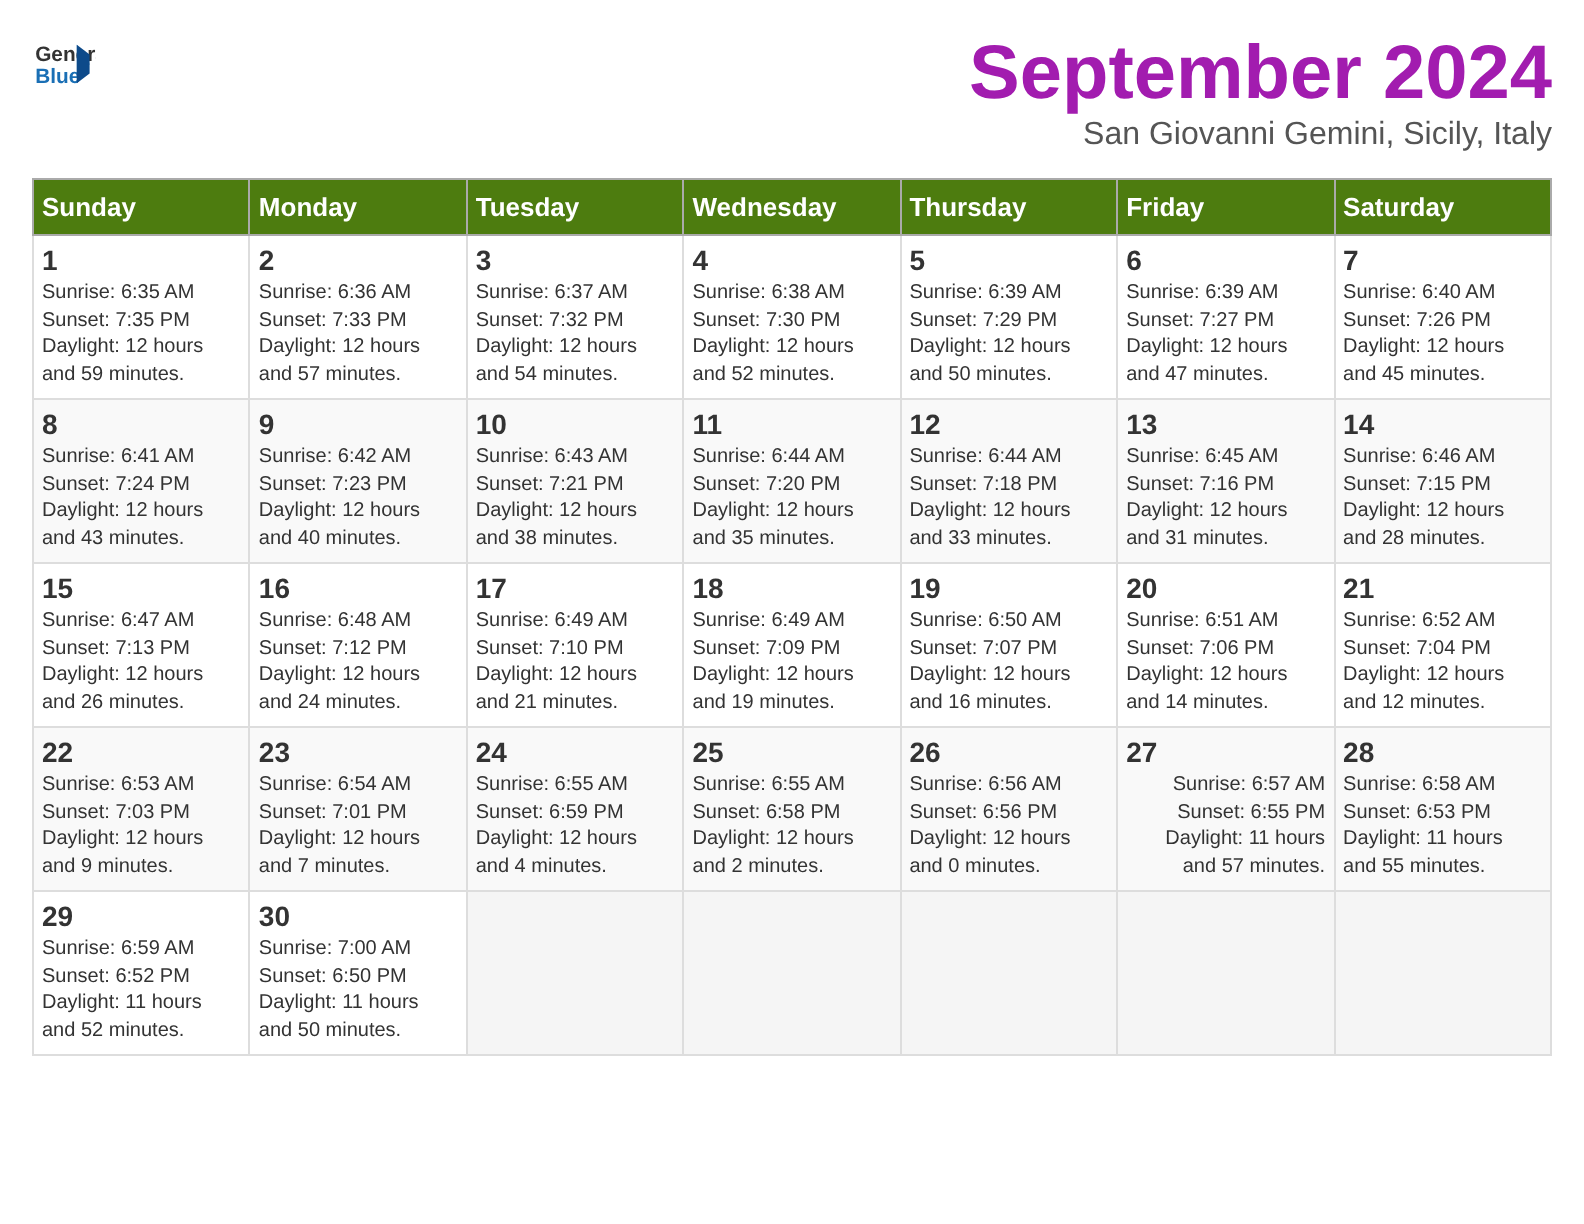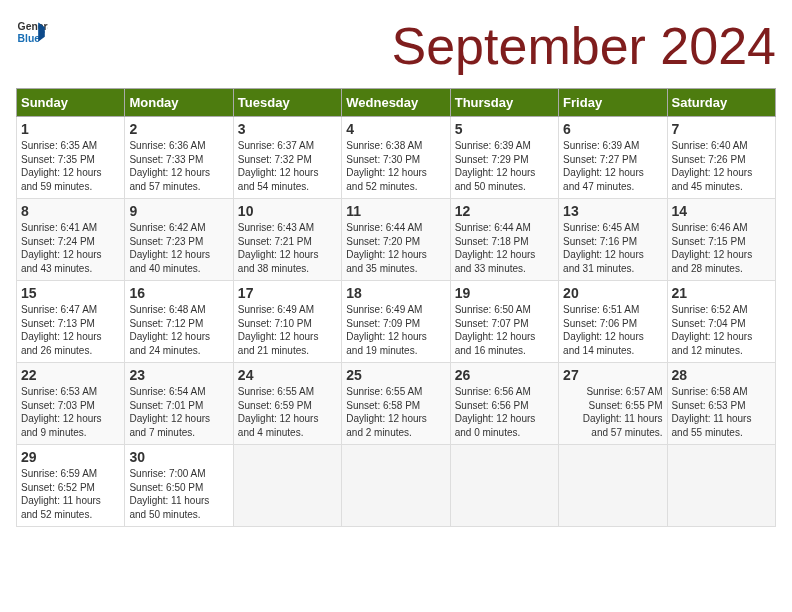--- a/index.html
+++ b/index.html
@@ -22,23 +22,23 @@
       gap: 4px;
     }
     .logo-icon {
       width: 32px;
       height: 32px;
     }
     .title-block {
       text-align: right;
     }
     .month-title {
-      font-size: 52px;
-      font-weight: normal;
-      color: #7f1d1d;
+      font-size: 38px;
+      font-weight: bold;
+      color: #a21caf;
     }
     .subtitle {
       font-size: 16px;
       color: #555;
     }
     table {
       width: 100%;
       border-collapse: collapse;
       table-layout: fixed;
     }
@@ -85,20 +85,21 @@
   <div class="logo">
     <svg class="logo-icon" viewBox="0 0 40 40">
       <text x="2" y="18" font-size="13" font-weight="bold" fill="#333">General</text>
       <text x="2" y="32" font-size="13" font-weight="bold" fill="#1a6fb5">Blue</text>
       <polygon points="28,8 36,20 28,32" fill="#1a6fb5"></polygon>
       <polygon points="28,8 36,14 36,26 28,32" fill="#0d4a8a"></polygon>
     </svg>
   </div>
   <div class="title-block">
     <div class="month-title">September 2024</div>
+    <div class="subtitle">San Giovanni Gemini, Sicily, Italy</div>
   </div>
 </div>
 
 <table>
   <thead>
     <tr id="header-row">
         <th>Sunday</th>
         <th>Monday</th>
         <th>Tuesday</th>
         <th>Wednesday</th>

